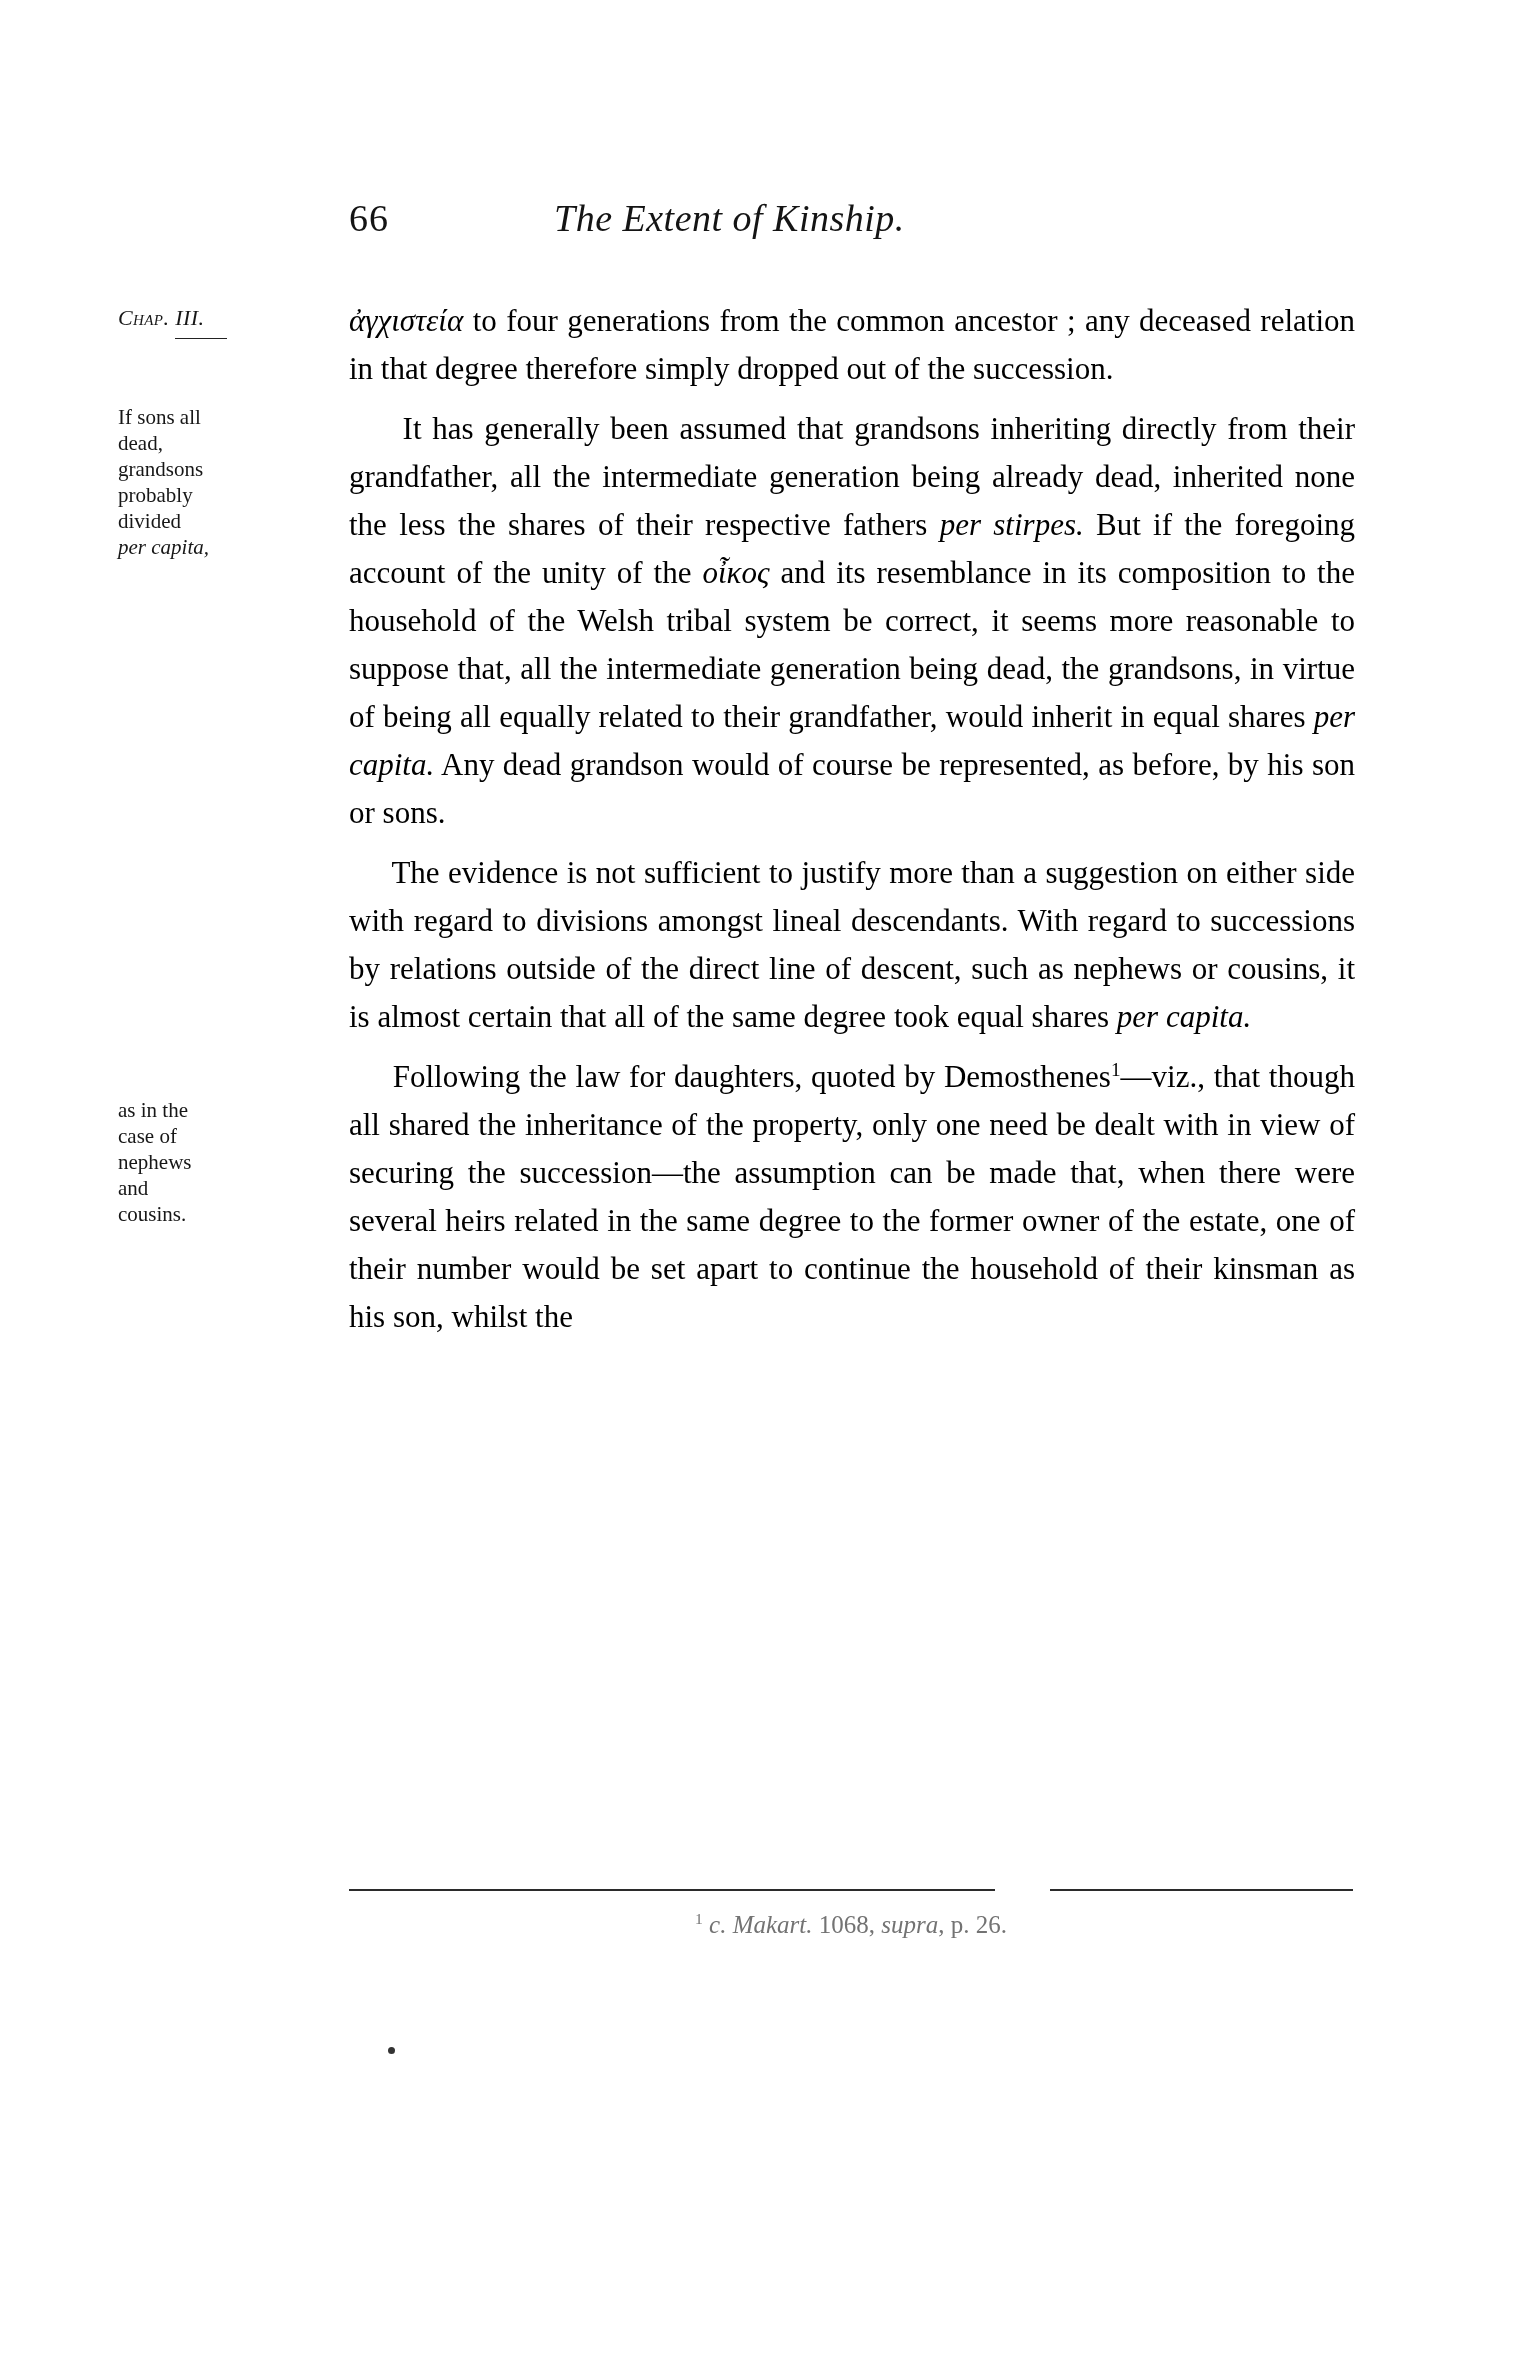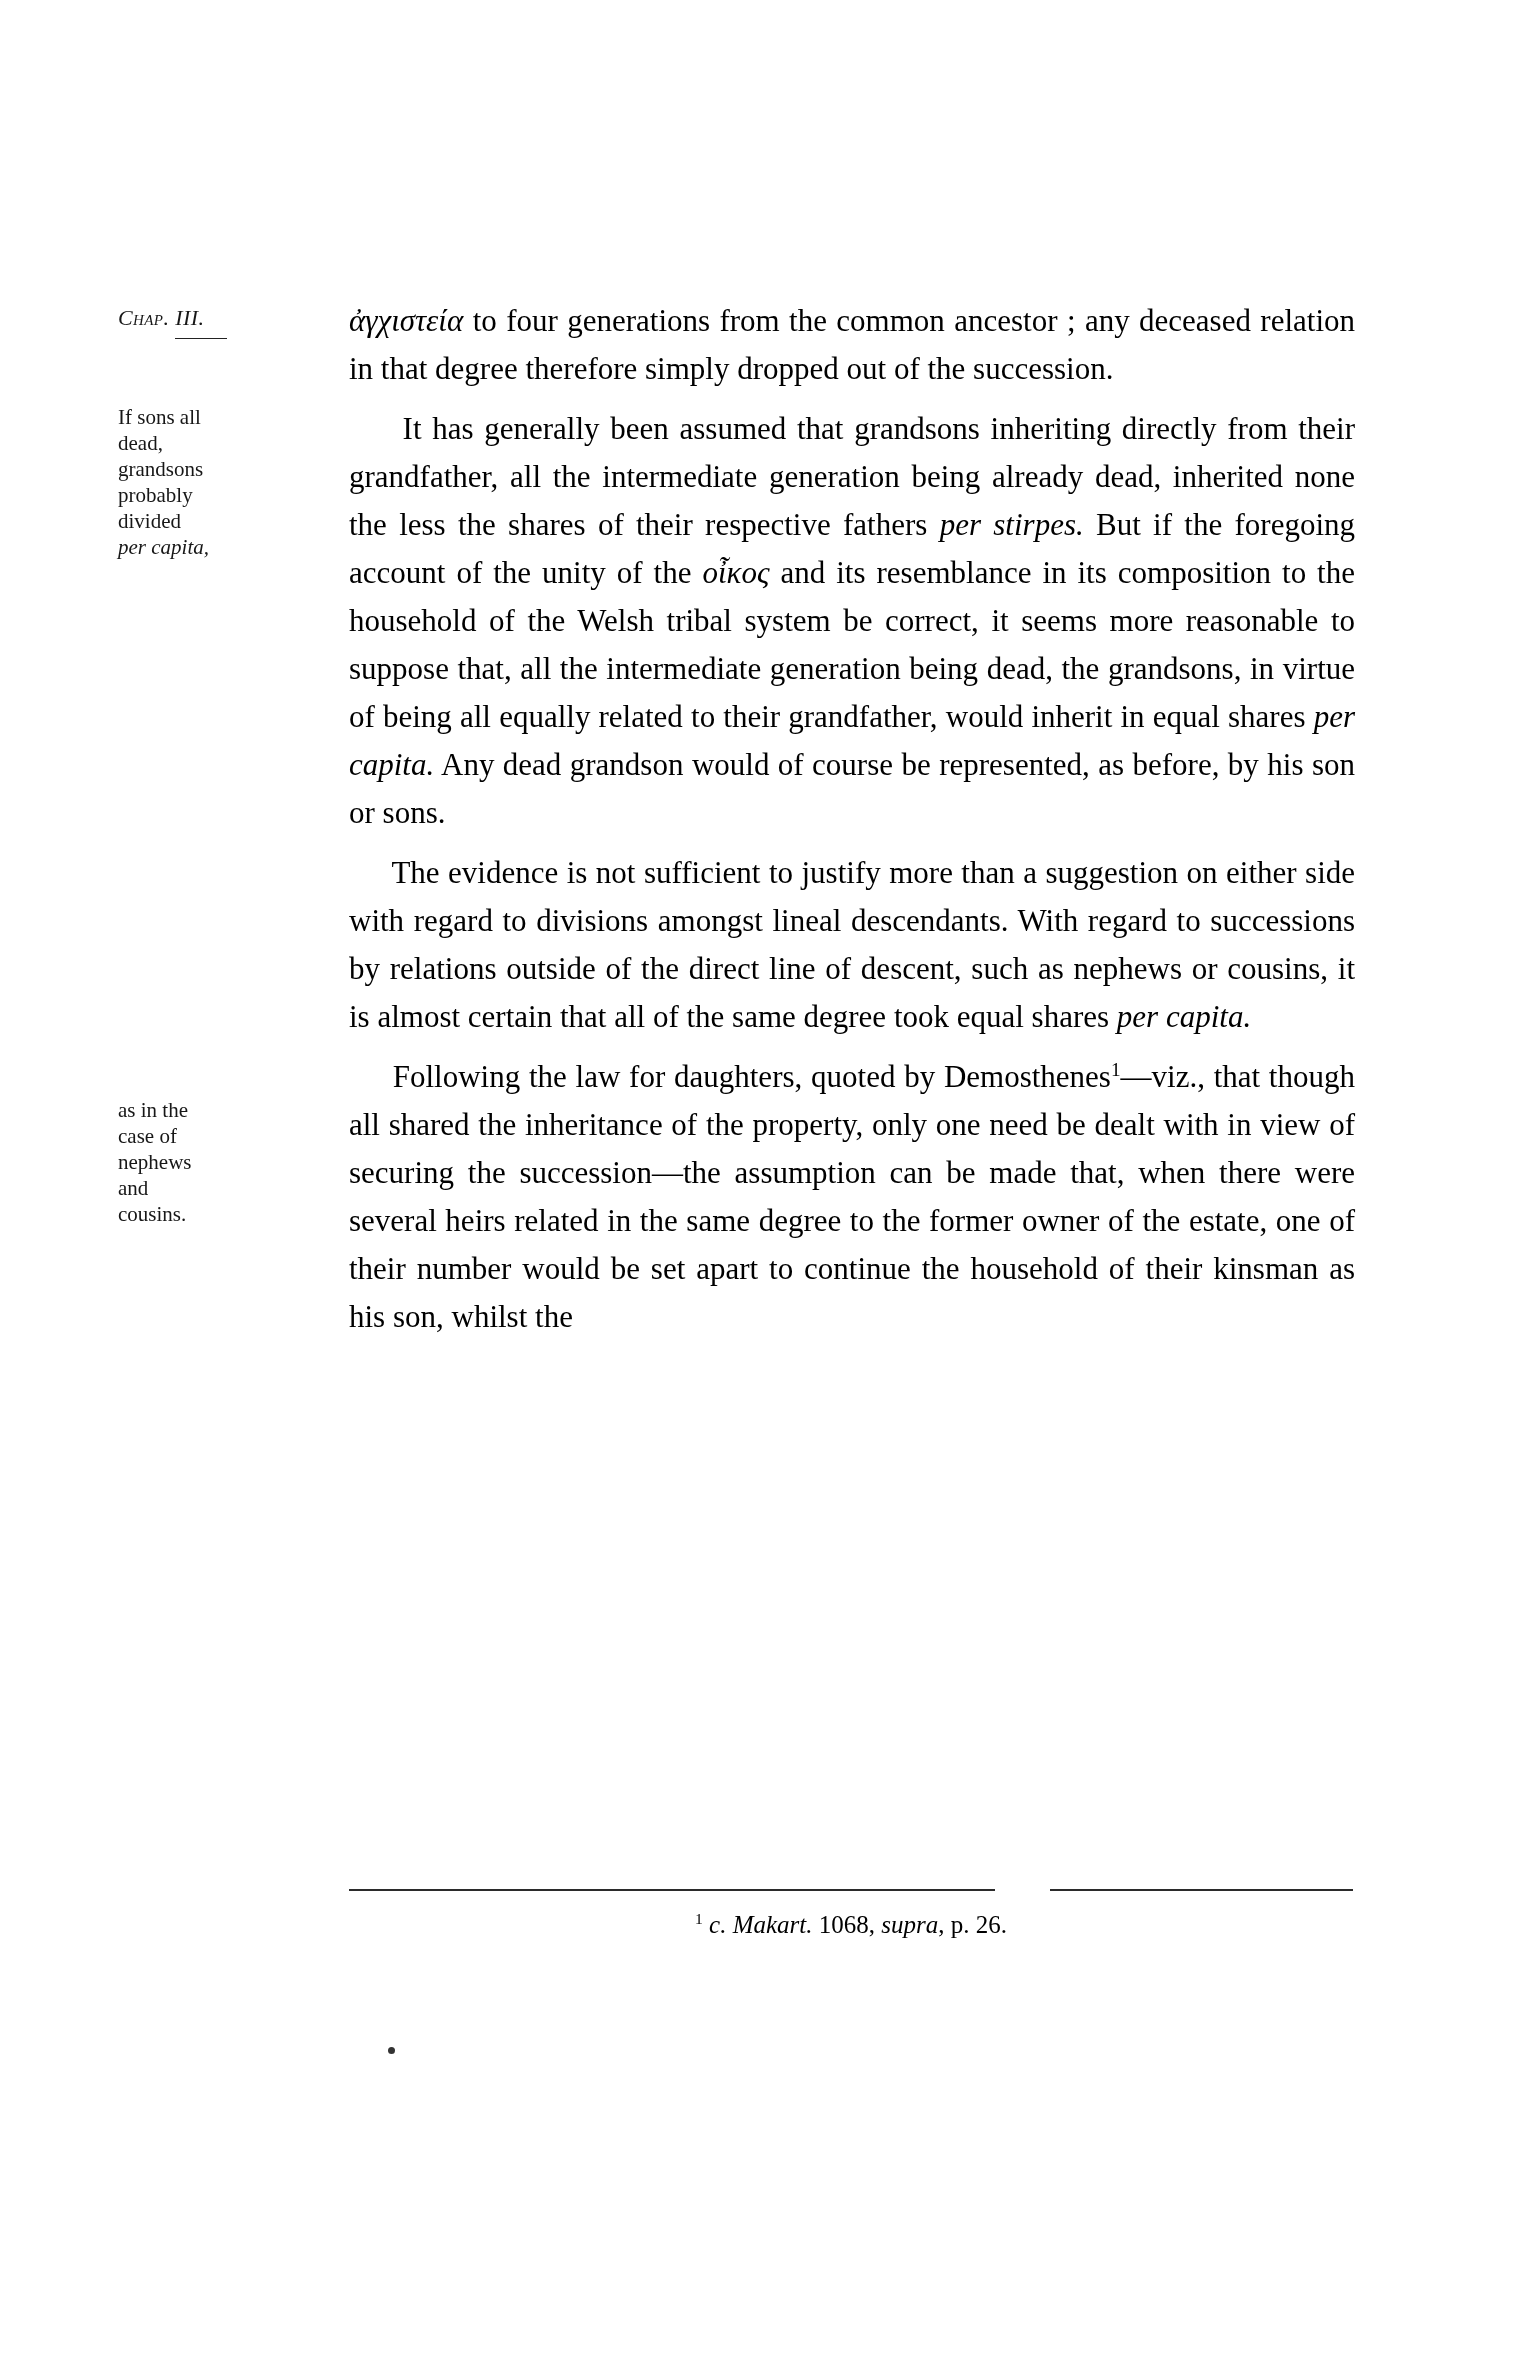--- a/index.html
+++ b/index.html
@@ -120,38 +120,42 @@
     background: #ffffff;
   }
   .footnote {
     position: absolute;
     left: 349px;
     top: 1909px;
     width: 1004px;
     text-align: center;
     font-size: 25px;
     line-height: 31px;
-    color: #000000;
+    color: #737373;
   }
   .footnote .it { font-style: italic; }
   .dot-mark {
     position: absolute;
     left: 388px;
     top: 2047px;
     width: 7.4px;
     height: 7.4px;
     background: #333;
     border-radius: 50%;
   }
 </style>
 </head>
 <body>
 
 <div class="page">
 
+  <div class="running-head">
+    <div class="page-number">66</div>
+    <div class="head-title">The Extent of Kinship.</div>
+  </div>
 
   <div class="margin-note note-chap">
     <span class="smallcaps">Chap. III.</span>
     <span class="rule"></span>
   </div>
 
   <div class="margin-note note-sons">
     <div>If sons all</div>
     <div>dead,</div>
     <div>grandsons</div>

